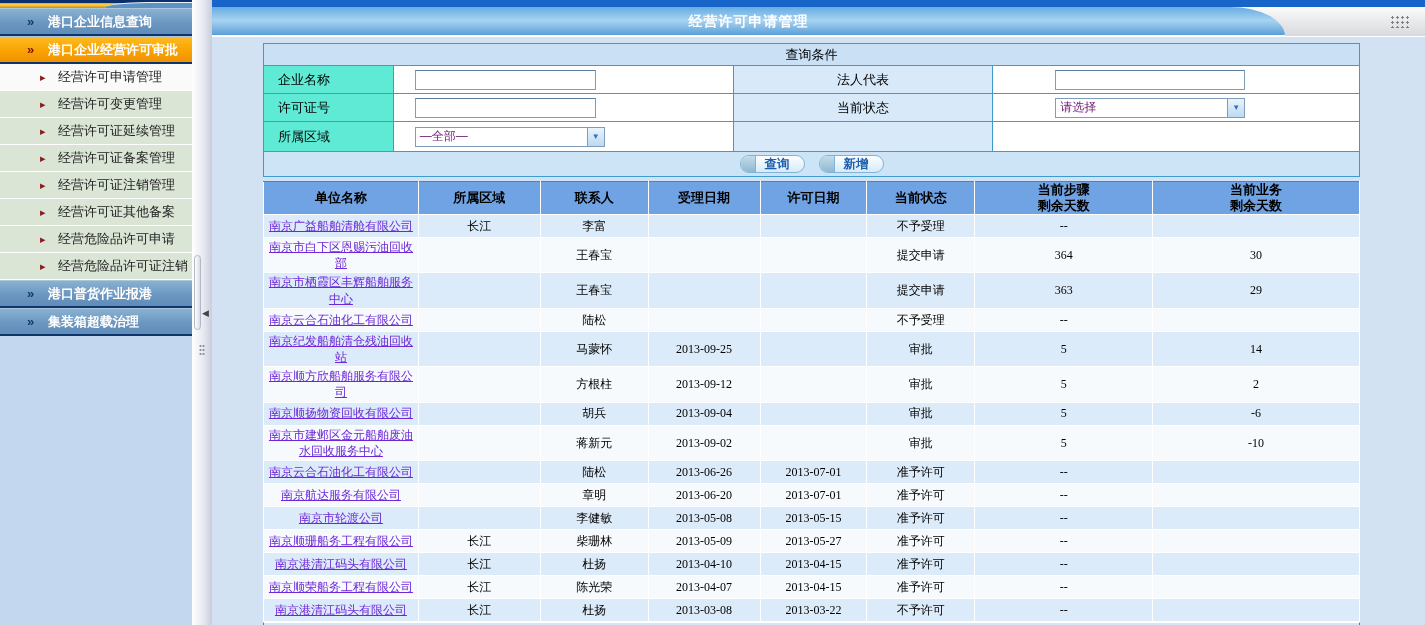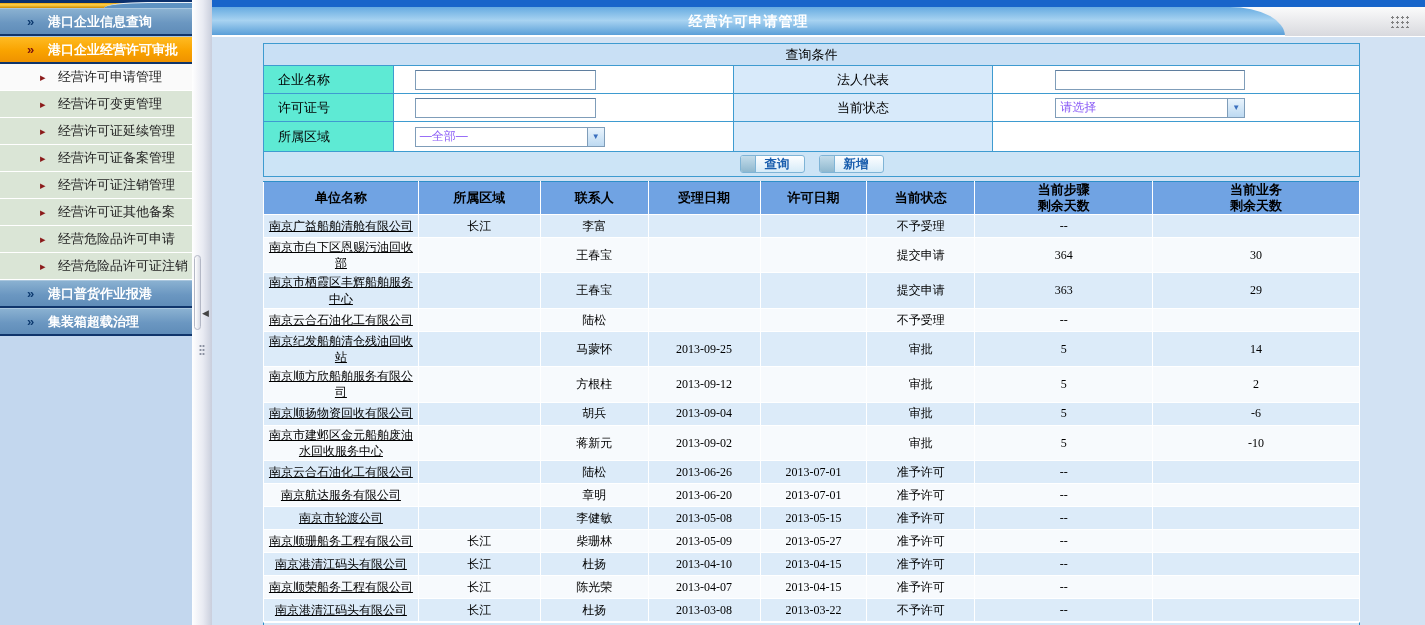--- a/index.html
+++ b/index.html
@@ -50,38 +50,38 @@
   .qhead { height:22px; background:#C9E0F5; text-align:center; font-weight:normal; }
   .qlabel  { width:130px; background:#5eead4; padding-left:14px; height:28px; }
   .qfield  { width:340px; background:#FFFFFF; padding-left:21px; }
   .qlabel2 { width:260px; background:#D8EAFA; text-align:center; }
   .qfield2 { width:367px; background:#FFFFFF; padding-left:62px; }
   .qbtnrow { height:25px; background:#CCE4F6; }
   .tbox { height:20px; border:1px solid #7F9DB9; border-top-color:#5F7E9E; background:#fff; font-size:12px; padding:0 3px; }
   .w180 { width:181px; } .w188 { width:190px; }
   .fake-select { display:inline-flex; width:190px; height:20px; border:1px solid #7F9DB9; background:#FFFFFF;
                  font-size:12px; align-items:center; vertical-align:middle; cursor:default; }
-  .fs-text { flex:1; padding-left:4px; color:#8b5cf6; white-space:nowrap; overflow:hidden; }
+  .fs-text { flex:1; padding-left:4px; color:#701a75; white-space:nowrap; overflow:hidden; }
   .fs-btn { width:17px; align-self:stretch; background:linear-gradient(180deg,#EAF4FD,#BDD9F1); border-left:1px solid #7F9DB9;
             display:flex; align-items:center; justify-content:center; color:#3B6FBE; font-size:8px; }
   .btn-wrap { display:flex; justify-content:center; gap:14px; }
-  .pill-btn { position:relative; height:18px; line-height:16px; padding:0 14px 0 24px; border:1px solid #7FB4D6; border-radius:3px;
+  .pill-btn { position:relative; height:18px; line-height:16px; padding:0 14px 0 24px; border:1px solid #7FB4D6; border-radius:9px;
               background:linear-gradient(180deg,#FDFEFF,#D6EBF8); color:#1B5FAE; font-size:12.5px; font-weight:bold;
               font-family:inherit; cursor:pointer; overflow:hidden; }
   .pill-btn::before { content:''; position:absolute; left:0; top:0; bottom:0; width:14px;
               background:linear-gradient(180deg,#C3DCEA,#8FB8CF); border-right:1px solid #7FB4D6; }
 
   
   table.grid { width:1097px; border-collapse:collapse; margin-top:4px; border:1px solid #2E8FC8; }
   table.grid th { background:#70A3E3; border:1px solid #FFFFFF; border-top:1px solid #2E8FC8; font-size:13px; font-weight:bold;
                   color:#000; height:33px; white-space:pre-line; line-height:1.2; }
   table.grid td { border:1px solid #FFFFFF; font-size:12px; color:#000; text-align:center; height:23px; padding:1px 2px; line-height:1.35; }
   tr.odd  td { background:#DCEBF9; }
   tr.even td { background:#F7FAFD; }
-  a.company { color:#000000; text-decoration:underline; cursor:pointer; }
+  a.company { color:#6d28d9; text-decoration:underline; cursor:pointer; }
   .serif { font-family:"Liberation Serif","DejaVu Serif",serif; font-size:13px; }
 
   
   .pager { position:relative; width:1097px; height:27px; background:#D5E7F7; border:1px solid #2E8FC8; border-top:1px solid #FFFFFF;
            border-bottom:2px solid #4097C8; font-size:13px; }
 </style>
 </head>
 <body>
 
 <div class="sidebar">

